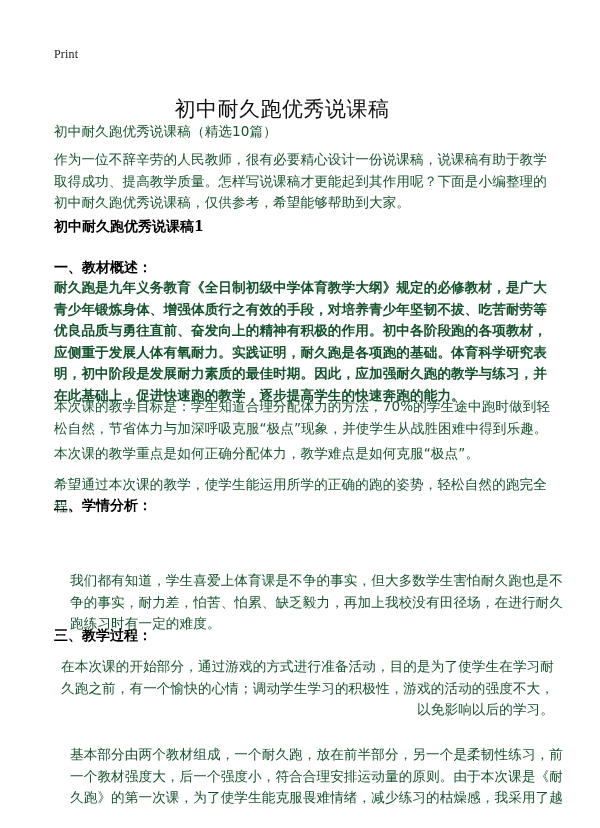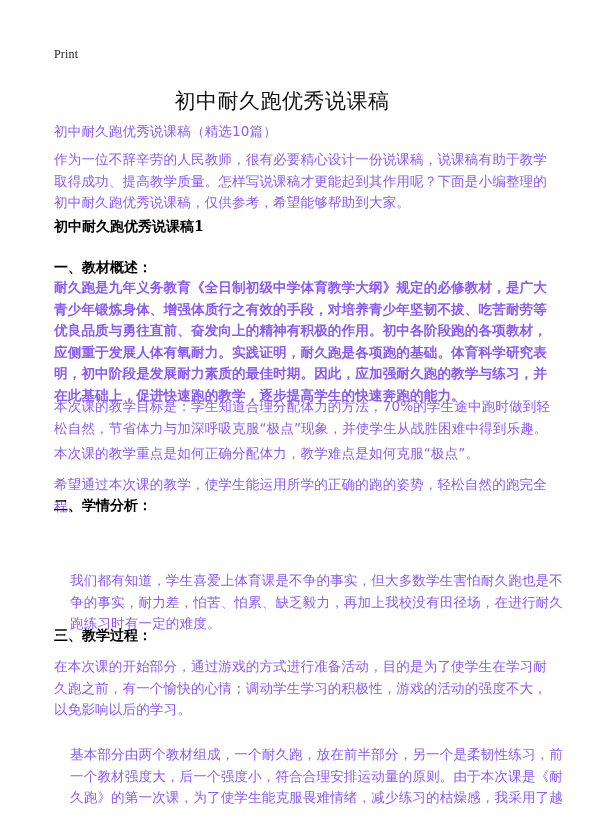--- a/index.html
+++ b/index.html
@@ -21,33 +21,33 @@
       top: 47px;
       font-family: "Liberation Serif", "DejaVu Serif", serif;
       font-size: 12px;
       color: #222;
       letter-spacing: 0.2px;
     }
     .doc-title {
       position: absolute;
       left: 0;
       width: 564px;
-      top: 87px;
+      top: 95px;
       text-align: center;
       font-size: 21px;
       color: #111;
       letter-spacing: 0.5px;
     }
     .text-block {
       position: absolute;
       left: 54px;
       width: 500px;
       font-size: 13.6px;
       line-height: 21.5px;
-      color: #8b5cf6;
+      color: #14532d;
       letter-spacing: 0.1px;
       word-break: break-all;
     }
     .subtitle {
       top: 121px;
       font-size: 13.6px;
     }
     .heading {
       position: absolute;
       left: 54px;
@@ -79,15 +79,15 @@
 <p class="text-block" style="top:443px;margin:0;">本次课的教学重点是如何正确分配体力，教学难点是如何克服“极点”。</p>
 
 <p class="text-block" style="top:474px;margin:0;">希望通过本次课的教学，使学生能运用所学的正确的跑的姿势，轻松自然的跑完全程。</p>
 
 <div class="heading" style="top:497px;">二、学情分析：</div>
 
 <p class="text-block" style="top:554px;margin:16px;">我们都有知道，学生喜爱上体育课是不争的事实，但大多数学生害怕耐久跑也是不争的事实，耐力差，怕苦、怕累、缺乏毅力，再加上我校没有田径场，在进行耐久跑练习时有一定的难度。</p>
 
 <div class="heading" style="top:627px;">三、教学过程：</div>
 
-<p class="text-block" style="top:656px;margin:0;">在本次课的开始部分，通过游戏的方式进行准备活动，目的是为了使学生在学习耐久跑之前，有一个愉快的心情；调动学生学习的积极性，游戏的活动的强度不大，以免影响以后的学习。</p>
+<p class="text-block" style="top:656px;margin:0;text-align:right;">在本次课的开始部分，通过游戏的方式进行准备活动，目的是为了使学生在学习耐久跑之前，有一个愉快的心情；调动学生学习的积极性，游戏的活动的强度不大，以免影响以后的学习。</p>
 
 <p class="text-block" style="top:728px;margin:16px;">基本部分由两个教材组成，一个耐久跑，放在前半部分，另一个是柔韧性练习，前一个教材强度大，后一个强度小，符合合理安排运动量的原则。由于本次课是《耐久跑》的第一次课，为了使学生能克服畏难情绪，减少练习的枯燥感，我采用了越</p>
 
 </body></html>

